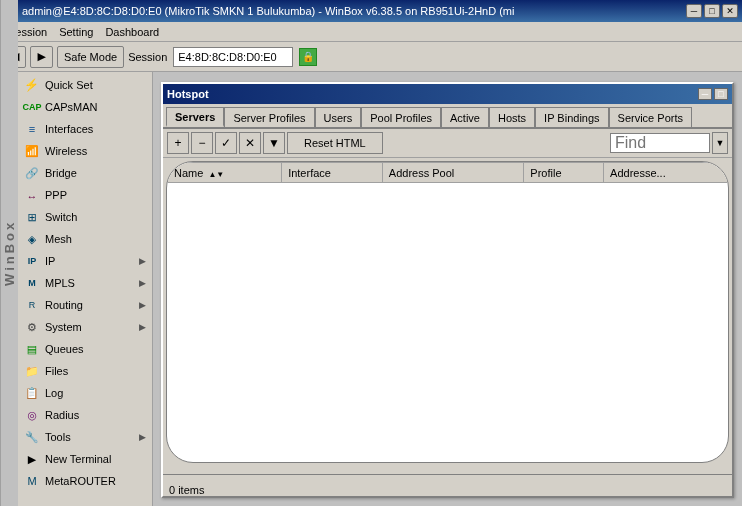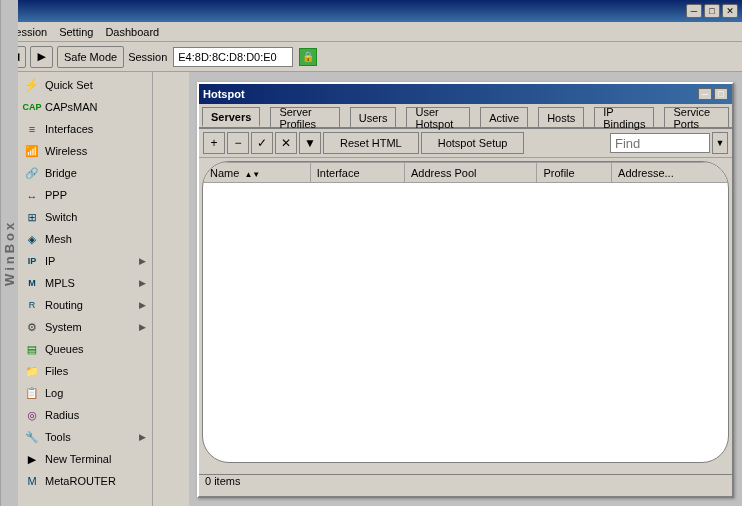--- a/index.html
+++ b/index.html
@@ -157,21 +157,20 @@
       font-size: 9px;
       color: #555;
     }
 
     
     .content-area {
       flex: 1;
       background: #c0c0c0;
       position: relative;
       padding: 8px;
-      margin-left: 36px;
     }
 
     
     .hotspot-window {
       position: absolute;
       top: 10px;
       left: 8px;
       right: 8px;
       bottom: 8px;
       background: #d4d0c8;
@@ -203,21 +202,21 @@
       font-size: 9px;
       cursor: pointer;
       display: flex; align-items: center; justify-content: center;
     }
 
     
     .tabs-bar {
       display: flex;
       background: #d4d0c8;
       padding: 3px 3px 0 3px;
-      gap: 10px;
+      gap: 0;
       border-bottom: 2px solid #808080;
     }
     .tab {
       padding: 2px 8px;
       background: #d4d0c8;
       border: 1px solid #808080;
       border-bottom: none;
       cursor: pointer;
       font-size: 11px;
       height: 20px;
@@ -260,21 +259,21 @@
       font-size: 11px;
       display: flex; align-items: center;
     }
     .search-box {
       margin-left: auto;
       width: 100px;
       height: 20px;
       border: 1px solid #808080;
       background: white;
       padding: 0 4px;
-      font-size: 13px;
+      font-size: 16px;
     }
     .dropdown-btn {
       width: 16px;
       height: 22px;
       background: #d4d0c8;
       border: 1px solid #808080;
       cursor: pointer;
       display: flex; align-items: center; justify-content: center;
       font-size: 9px;
     }
@@ -309,21 +308,21 @@
     
     .status-bar {
       position: absolute;
       bottom: 0;
       left: 0;
       right: 0;
       height: 22px;
       background: #d4d0c8;
       border-top: 1px solid #808080;
       display: flex;
-      align-items: flex-start;
+      align-items: flex-end;
       padding: 0 6px;
       font-size: 11px;
     }
 
     
     .ico-quick { color: #c00; font-size: 12px; }
     .ico-caps { color: #080; font-size: 10px; font-weight: bold; }
     .ico-iface { color: #048; }
     .ico-wifi { color: #a60; }
     .ico-bridge { color: #460; }
@@ -361,20 +360,21 @@
       letter-spacing: 3px;
       border-right: 1px solid #a0a0a0;
     }
   </style>
 </head>
 <body>
 
 <div class="title-bar">
   <div class="title-bar-left">
     <div class="title-icon">🖥</div>
+    <span class="title-text">admin@E4:8D:8C:D8:D0:E0 (MikroTik SMKN 1 Bulukumba) - WinBox v6.38.5 on RB951Ui-2HnD (mi</span>
   </div>
   <div class="title-controls">
     <div class="title-btn">─</div>
     <div class="title-btn">□</div>
     <div class="title-btn">✕</div>
   </div>
 </div>
 
 <div class="menu-bar">
   <div class="menu-item">Session</div>
@@ -492,35 +492,34 @@
         <div class="hotspot-controls">
           <div class="hotspot-btn">─</div>
           <div class="hotspot-btn">□</div>
         </div>
       </div>
 
       <div class="tabs-bar">
         <div class="tab active">Servers</div>
         <div class="tab">Server Profiles</div>
         <div class="tab">Users</div>
-        <div class="tab">User Hotspot</div>
+        <div class="tab">Pool Profiles</div>
         <div class="tab">Active</div>
         <div class="tab">Hosts</div>
         <div class="tab">IP Bindings</div>
         <div class="tab">Service Ports</div>
       </div>
 
       <div class="inner-toolbar">
         <div class="icon-btn">+</div>
         <div class="icon-btn">−</div>
         <div class="icon-btn">✓</div>
         <div class="icon-btn">✕</div>
         <div class="icon-btn">▼</div>
         <div class="action-btn">Reset HTML</div>
-        <div class="action-btn">Hotspot Setup</div>
         <input class="search-box" type="text" placeholder="Find" style="">
         <div class="dropdown-btn">▼</div>
       </div>
 
       <div class="table-container" style="height: calc(100% - 110px); border-radius: 27px;">
         <table class="data-table">
           <thead>
             <tr>
               <th>
                 <span>Name</span>

